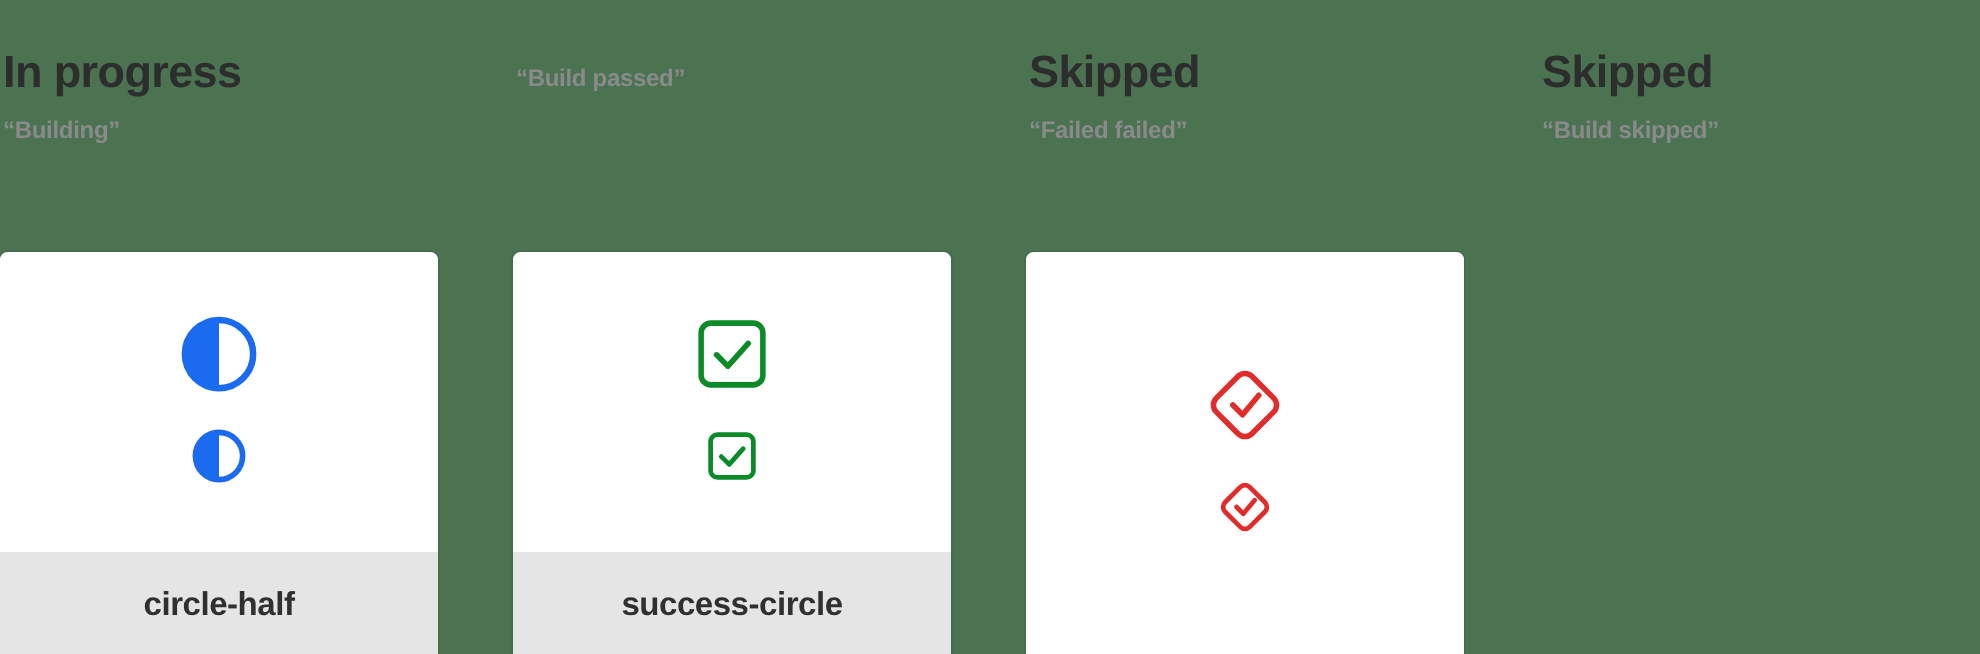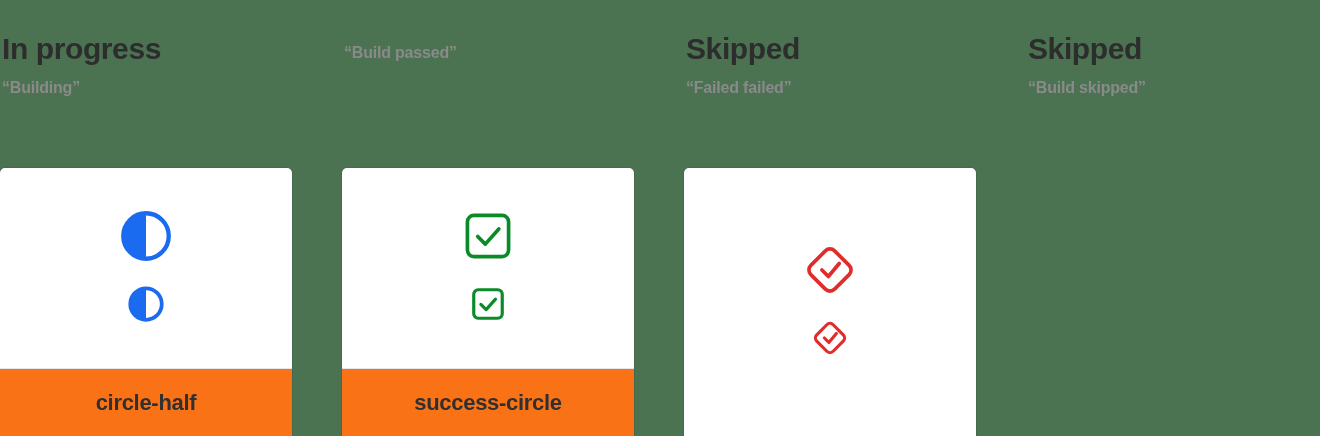--- a/index.html
+++ b/index.html
@@ -86,21 +86,21 @@
     justify-content: center;
   }
 
   .icon-lg { width: 52px; height: 52px; }
   .icon-sm { width: 36px; height: 36px; }
 
   .icon-slot svg { display: block; width: 100%; height: 100%; }
 
   .card-footer {
     flex: 0 0 68px;
-    background: #f97316;
+    background: #e5e5e5;
     border-top: 1px solid #e6e6e6;
     display: flex;
     align-items: center;
     justify-content: center;
   }
 
   .footer-label {
     font-size: 22px;
     font-weight: 700;
     letter-spacing: -0.3px;

